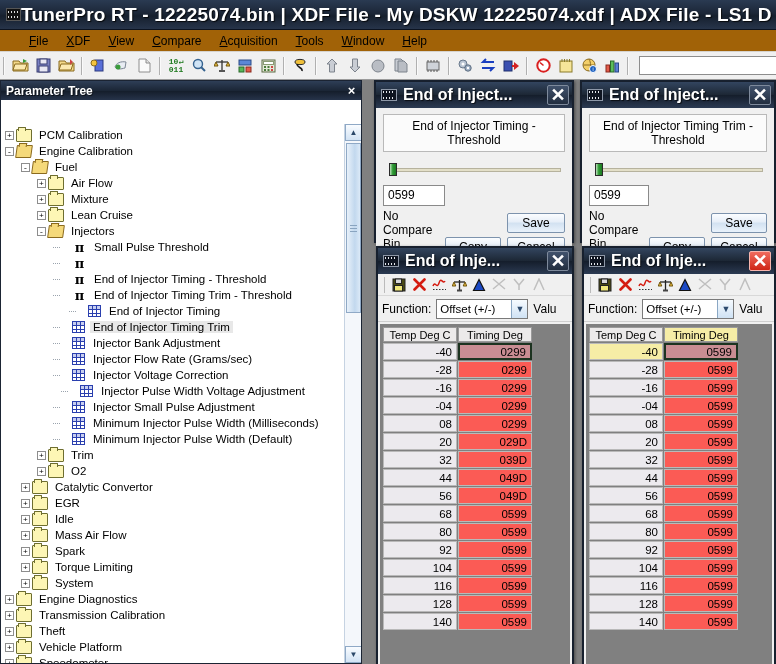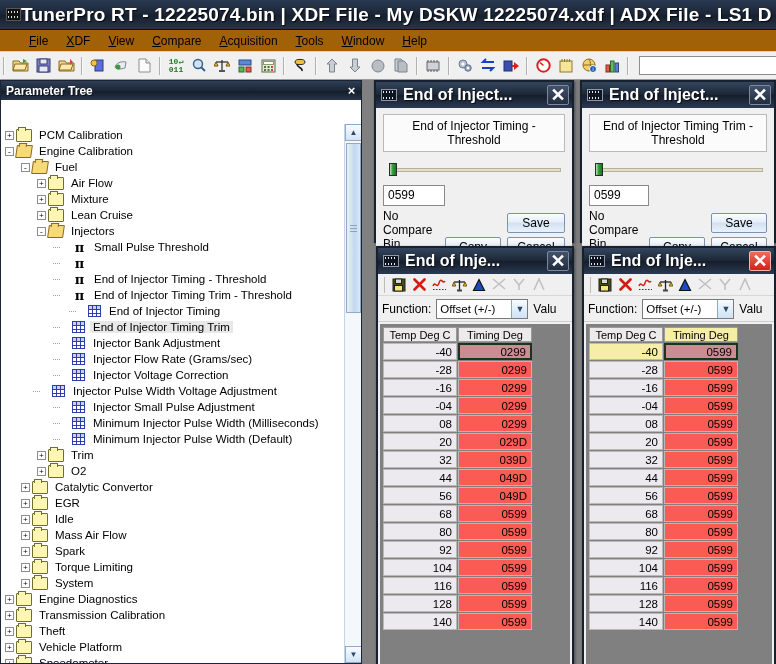--- a/index.html
+++ b/index.html
@@ -604,21 +604,21 @@
               <div class="tog empty"></div>
               <div class="tblicon"></div>
               <span class="lbl">Injector Flow Rate (Grams/sec)</span>
             </div>
             <div class="trow" style="padding-left: 52px;">
               <div class="dots"></div>
               <div class="tog empty"></div>
               <div class="tblicon"></div>
               <span class="lbl">Injector Voltage Correction</span>
             </div>
-            <div class="trow" style="padding-left: 32px; align-items: center;">
+            <div class="trow" style="padding-left: 60px; align-items: center;">
               <div class="dots"></div>
               <div class="tog empty"></div>
               <div class="tblicon"></div>
               <span class="lbl">Injector Pulse Width Voltage Adjustment</span>
             </div>
             <div class="trow" style="padding-left: 52px;">
               <div class="dots"></div>
               <div class="tog empty"></div>
               <div class="tblicon"></div>
               <span class="lbl">Injector Small Pulse Adjustment</span>

